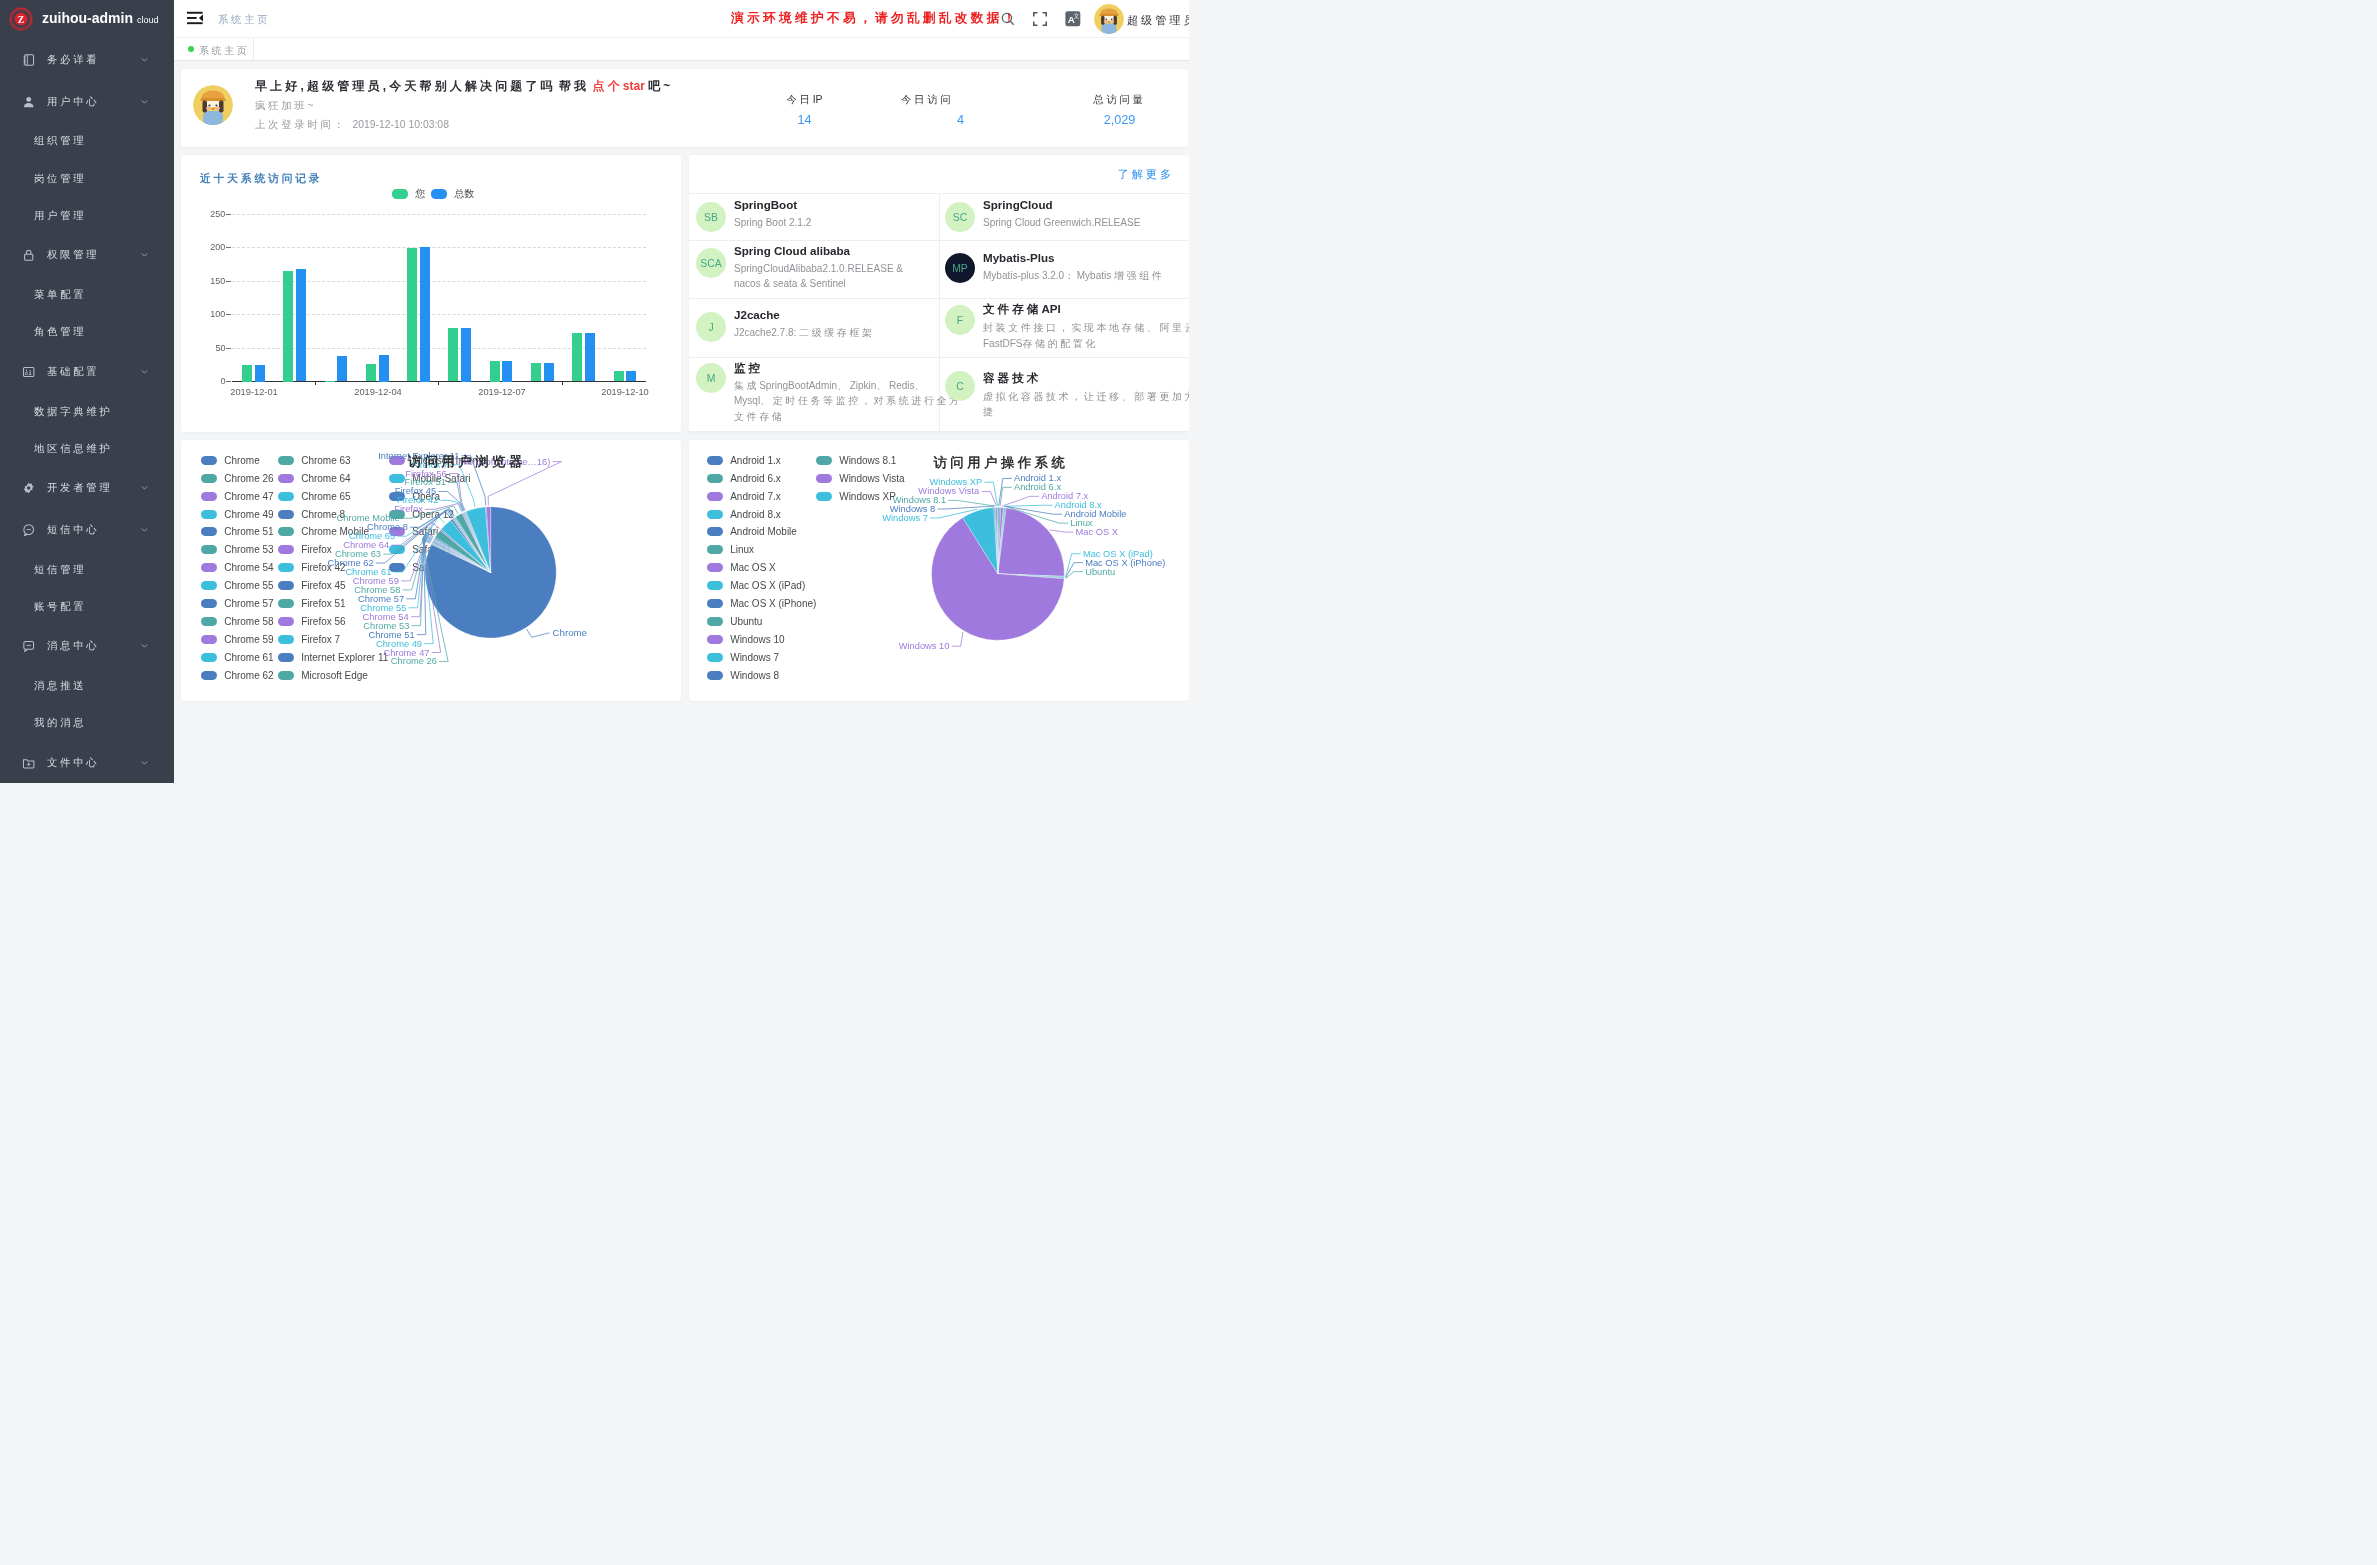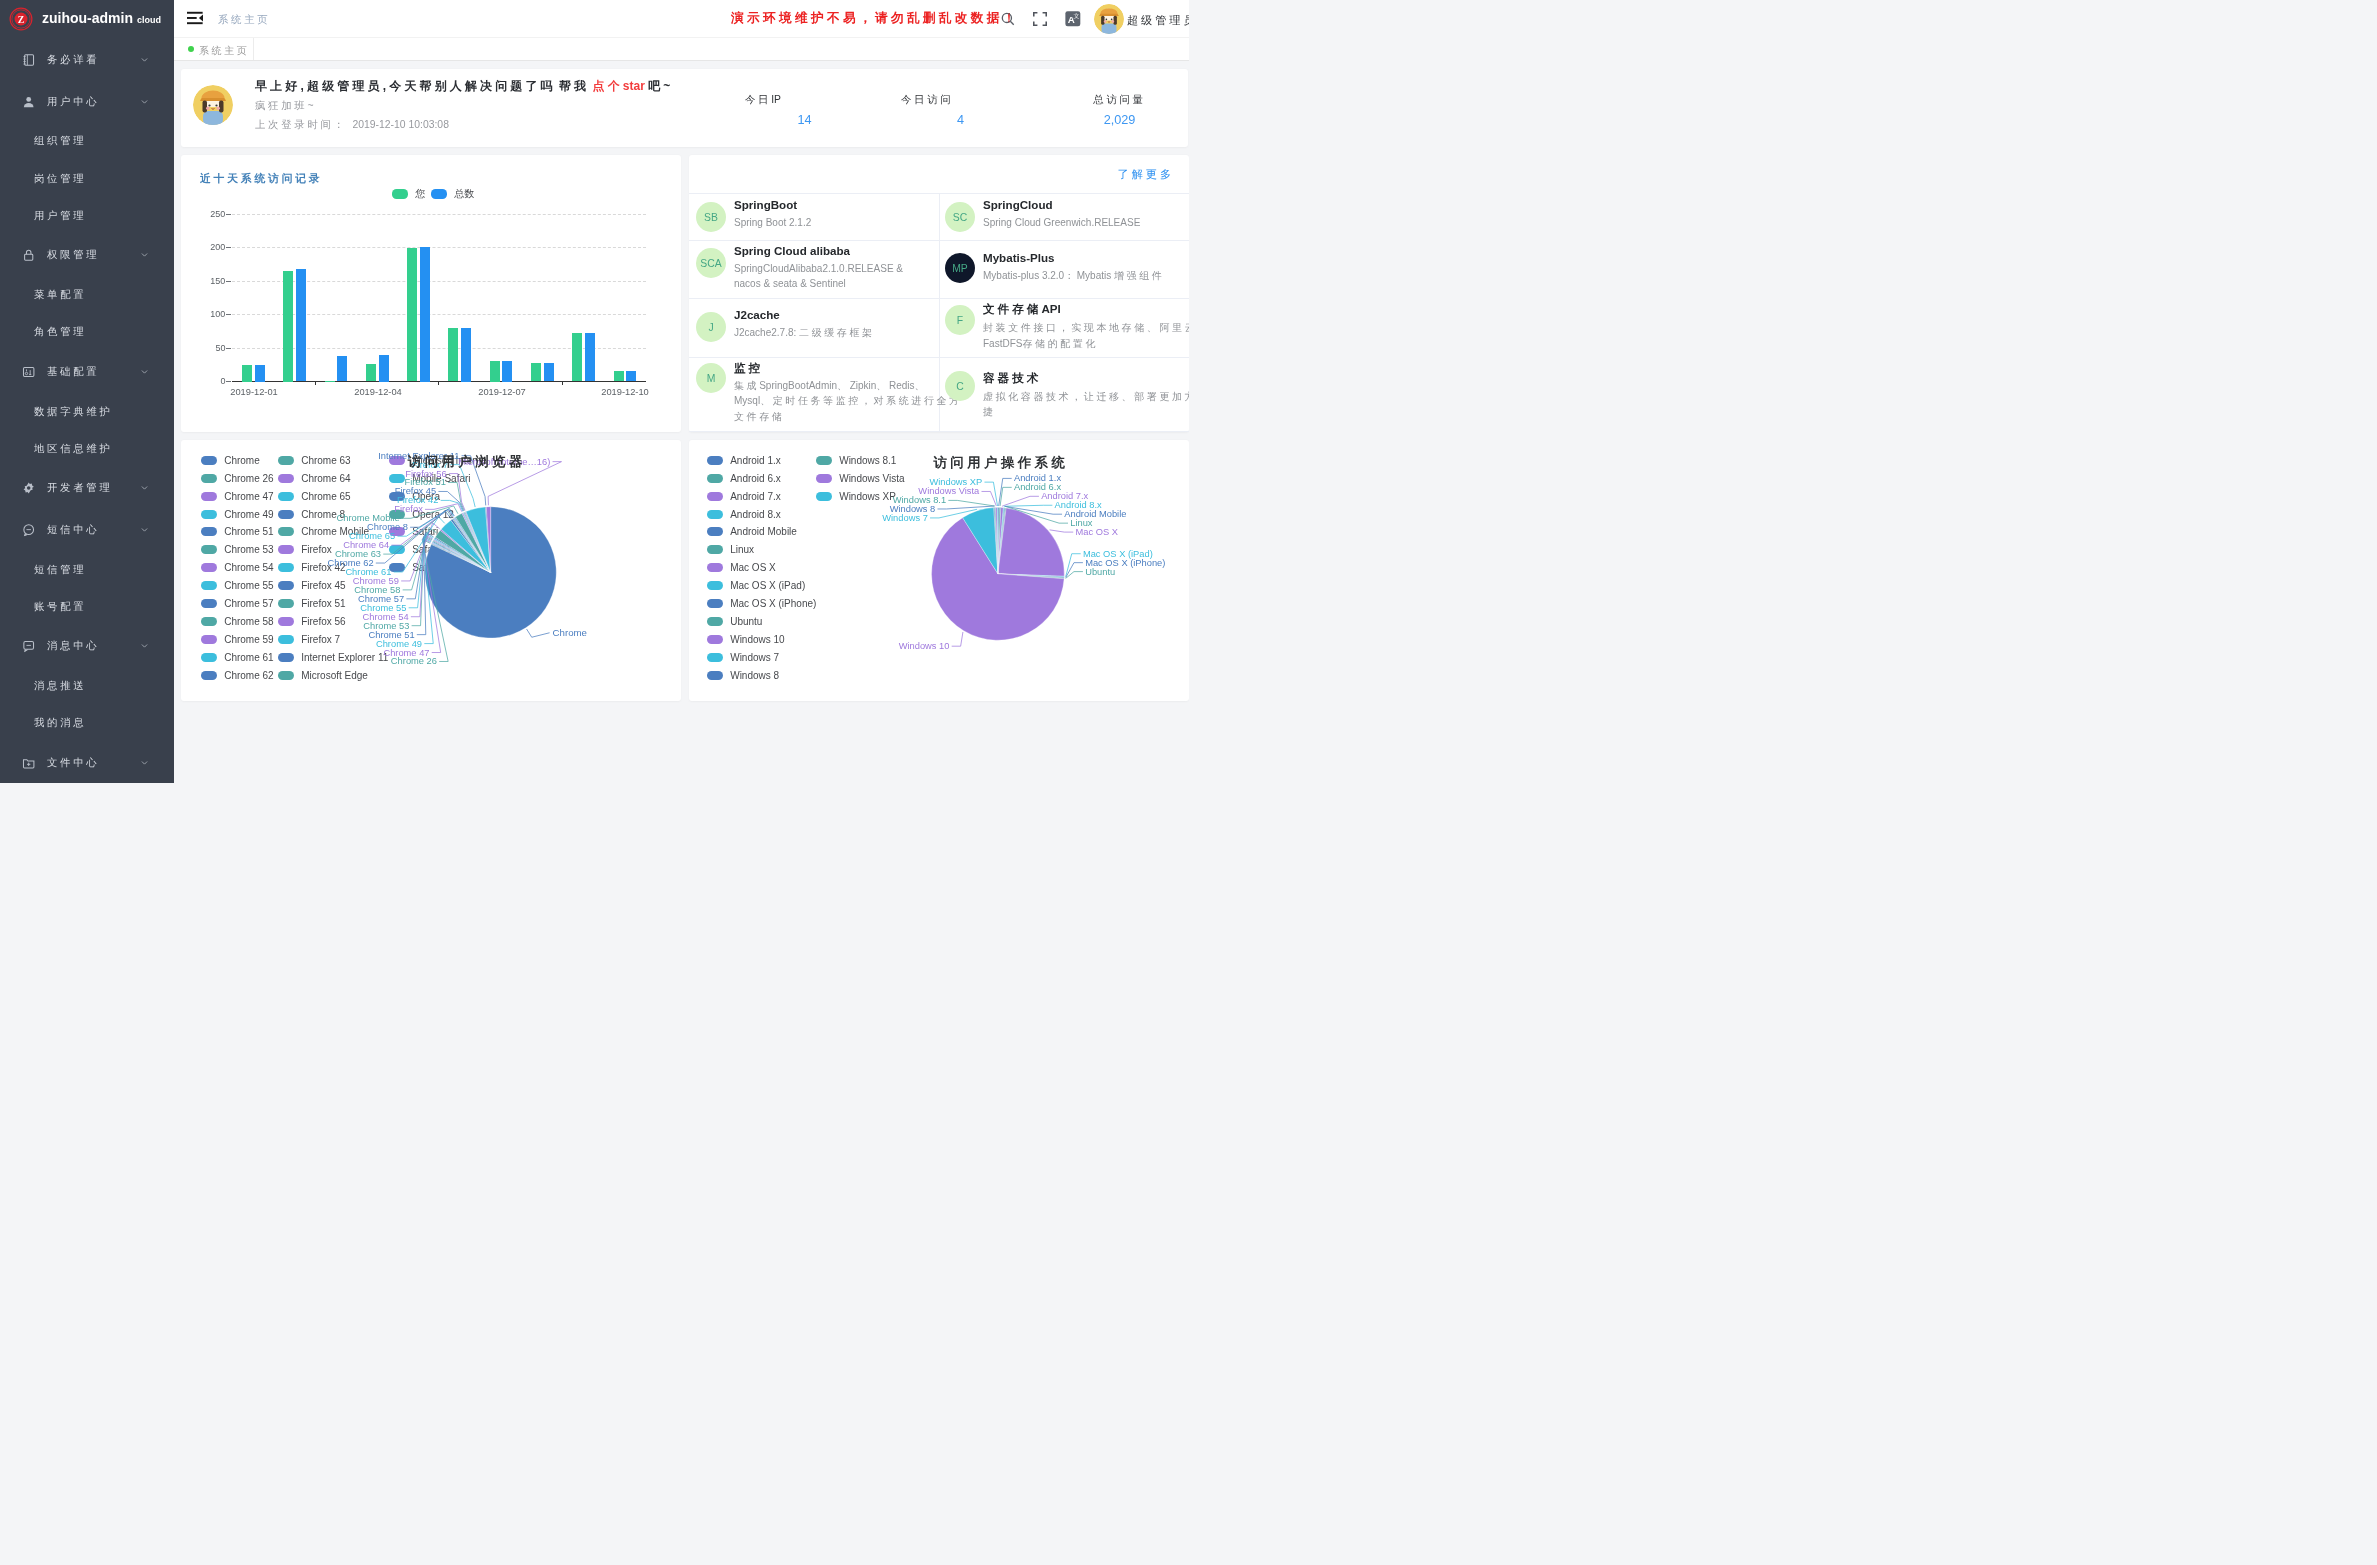--- a/index.html
+++ b/index.html
@@ -2,21 +2,21 @@
 <html style="font-size:12px"><head><meta charset="utf-8"><title>zuihou-admin</title>
 <style>
 *{margin:0;padding:0;box-sizing:border-box;}
 html,body{width:1189px;height:783px;overflow:hidden;}
 body{font-family:"Liberation Sans",sans-serif;background:#f4f5f7;position:relative;}
 .abs{position:absolute;}
 .card{position:absolute;background:#fff;border-radius:3px;box-shadow:0 0.7px 2.2px rgba(0,0,0,0.04);}
 .sidebar{position:absolute;left:0;top:0;width:174px;height:783px;background:#39404c;}
 .logo{position:absolute;left:0;top:0;width:174px;height:37px;}
 .logo .t{position:absolute;left:42px;top:9.7px;color:#fff;font-size:14px;font-weight:bold;white-space:nowrap;}
-.logo .c{font-size:9px;font-weight:bold;}
+.logo .c{font-size:9px;font-weight:normal;}
 .mi{position:absolute;left:0;width:192px;color:#d8dce3;font-size:10.4px;font-family:Liberation Mono, monospace;}
 .mi .txt{position:absolute;left:47px;top:50%;transform:translateY(-50%);white-space:nowrap;}
 .mi .sub{left:34px;}
 .mi svg.ic{position:absolute;left:22.4px;top:50%;transform:translateY(-50%);}
 .mi svg.ar{position:absolute;left:140px;top:50%;transform:translateY(-50%);}
 .hdr{position:absolute;left:174px;top:0;width:1015px;height:37px;background:#fff;}
 .tags{position:absolute;left:174px;top:37px;width:1015px;height:24px;background:#fff;border-top:0.7px solid #f2f2f2;border-bottom:0.7px solid #e6e6e6;}
 .leg{position:absolute;display:flex;align-items:center;}
 .leg .chip{width:15.7px;height:9.7px;border-radius:4.5px;margin-right:7.5px;flex:0 0 auto;}
 .leg .lt{font-size:10px;color:#47494d;white-space:nowrap;}
@@ -224,21 +224,21 @@
 <circle cx="16.5" cy="20.5" r="1.1" fill="#3a3a3a"></circle>
 <circle cx="23.5" cy="20.5" r="1.1" fill="#3a3a3a"></circle>
 <circle cx="14.8" cy="23.3" r="1.7" fill="#f0a8a8"></circle>
 <circle cx="25.2" cy="23.3" r="1.7" fill="#f0a8a8"></circle>
 <path d="M18.5 23.5 q1.5 1.5 3 0" fill="none" stroke="#b0522d" stroke-width="1"></path>
 </g>
     </svg></div>
 <div class="abs" style="left:255px;top:78px;font-size:12px;font-weight:bold;color:#2b2e33;white-space:nowrap"><span class="cjk">早上好</span>, <span class="cjk">超级管理员</span>, <span class="cjk">今天帮别人解决问题了吗</span> <span class="cjk">帮我</span> <span style="color:#f23c3c"><span class="cjk">点个</span>star</span> <span class="cjk">吧</span>~</div>
 <div class="abs" style="left:255px;top:99px;font-size:10.4px;color:#97999e;white-space:nowrap"><span class="cjk">疯狂加班</span>~</div>
 <div class="abs" style="left:255px;top:118px;font-size:10.4px;color:#97999e;white-space:nowrap"><span class="cjk">上次登录时间：</span>&nbsp;&nbsp;2019-12-10 10:03:08</div>
-<div class="abs" style="left:745px;top:93px;width:119px;font-size:10.4px;color:#303337;white-space:nowrap"><span class="cjk">今日</span>IP</div>
+<div class="abs" style="left:745px;top:93px;width:119px;text-align:center;font-size:10.4px;color:#303337;white-space:nowrap"><span class="cjk">今日</span>IP</div>
 <div class="abs" style="left:745px;top:113px;width:119px;text-align:center;font-size:12.7px;color:#3d97f2;white-space:nowrap">14</div>
 <div class="abs" style="left:901px;top:93px;width:119px;font-size:10.4px;color:#303337;white-space:nowrap"><span class="cjk">今日访问</span></div>
 <div class="abs" style="left:901px;top:113px;width:119px;text-align:center;font-size:12.7px;color:#3d97f2;white-space:nowrap">4</div>
 <div class="abs" style="left:1060px;top:93px;width:119px;text-align:center;font-size:10.4px;color:#303337;white-space:nowrap"><span class="cjk">总访问量</span></div>
 <div class="abs" style="left:1060px;top:113px;width:119px;text-align:center;font-size:12.7px;color:#3d97f2;white-space:nowrap">2,029</div>
 <div class="card" style="left:181px;top:155px;width:500px;height:277px"></div>
 <div class="abs" style="left:200px;top:172px;font-size:10.8px;font-weight:bold;color:#4381b8;white-space:nowrap"><span class="cjk">近十天系统访问记录</span></div>
 <div class="leg" style="left:392px;top:187px">
     <div class="chip" style="background:#33cf8e"></div>
     <div class="lt">您</div>

